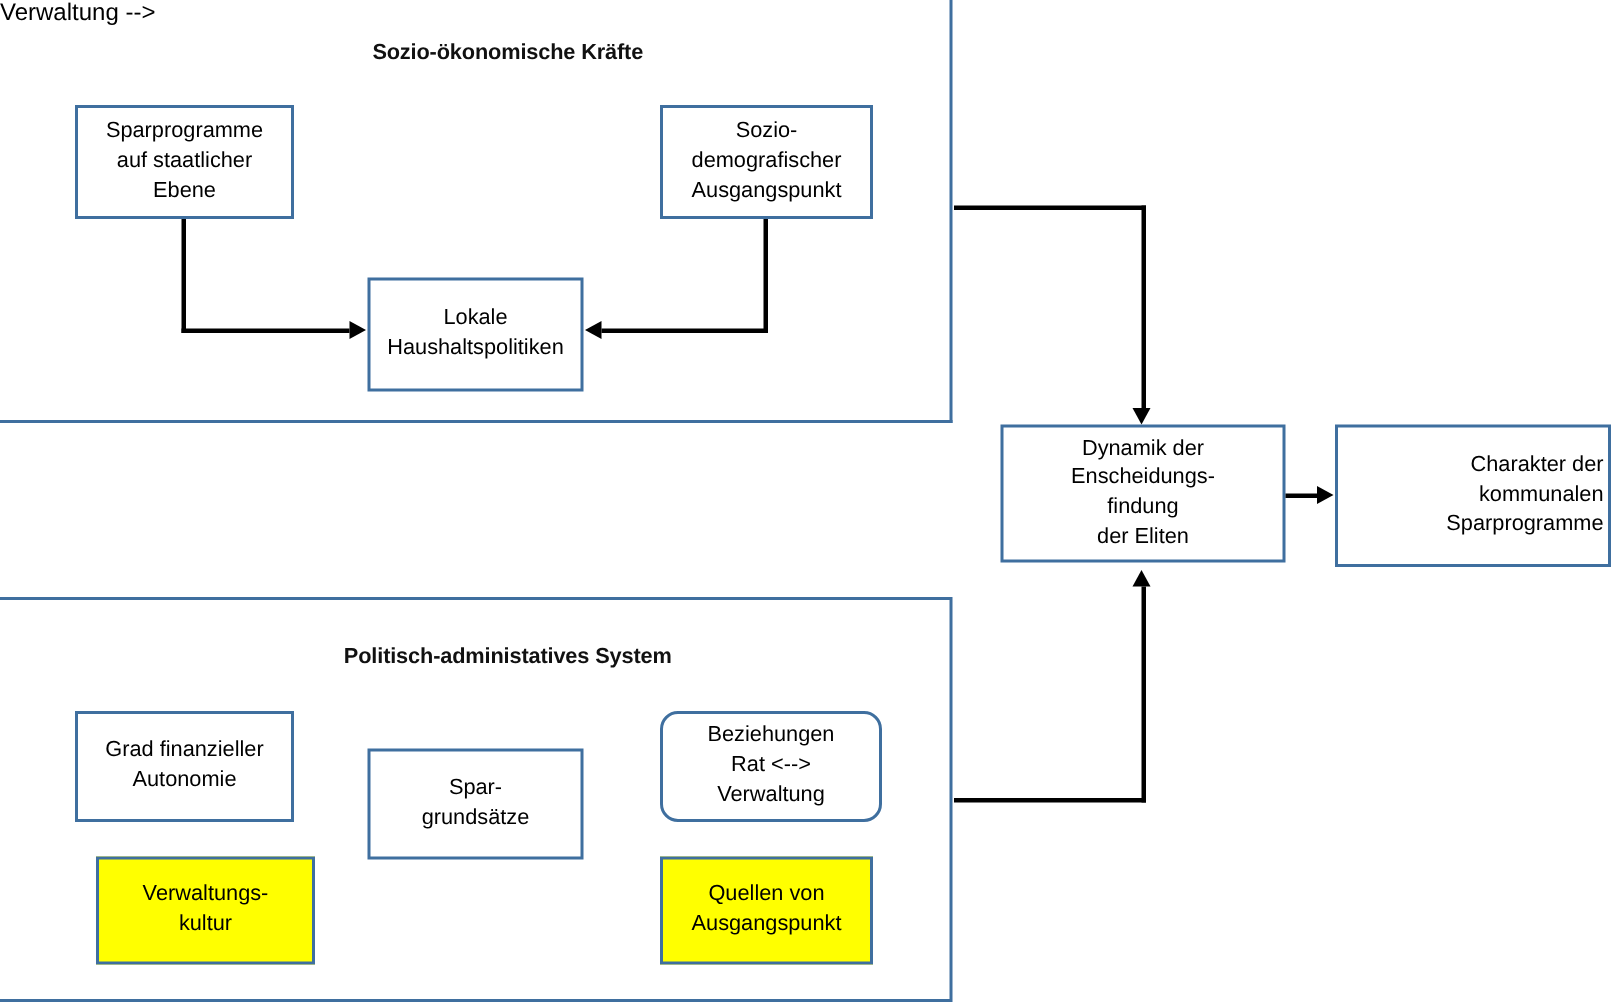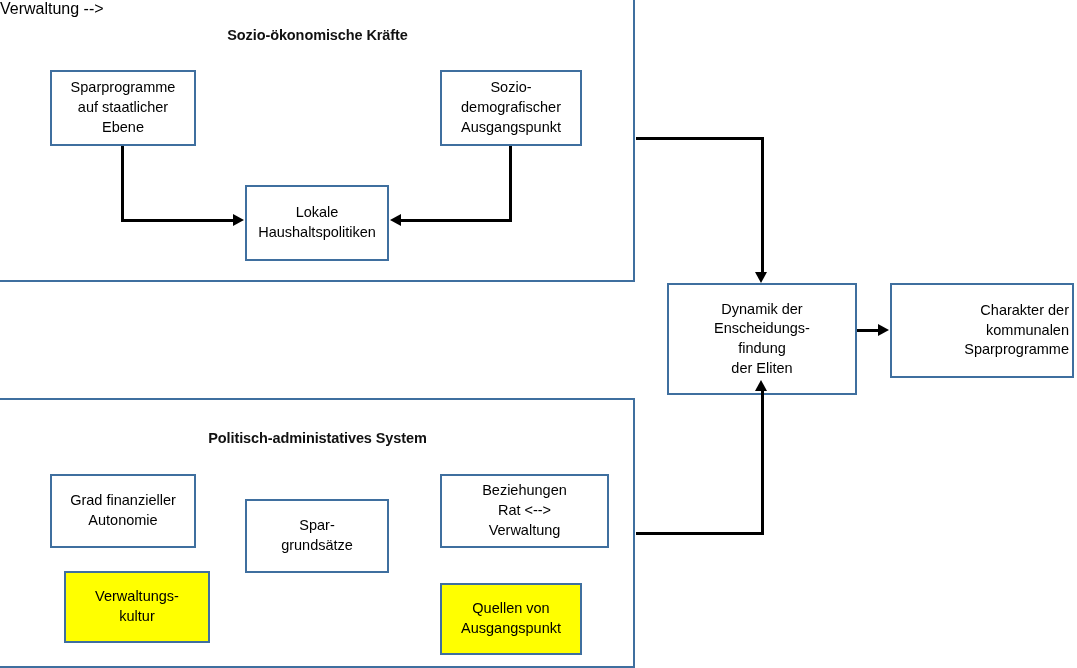--- a/index.html
+++ b/index.html
@@ -24,20 +24,21 @@
     background: transparent;
   }
   .group-title {
     position: absolute;
     font-size: 14.5px;
     font-weight: bold;
     color: #111111;
     text-align: center;
     white-space: nowrap;
     letter-spacing: -0.1px;
+    padding-left: 21px;
   }
 
   
   .node {
     position: absolute;
     box-sizing: border-box;
     border: 2px solid #3f6f9f;
     background: #ffffff;
     display: flex;
     align-items: center;
@@ -146,48 +147,48 @@
 
   
   <div class="node" style="left:245px; top:474px; width:144px; height:74px;margin-top:25px;">
     <span class="txt">
       <span>Spar-</span><br>
       <span>grundsätze</span>
     </span>
   </div>
 
    Verwaltung --&gt;
-  <div class="node" style="left:440px; top:474px; width:169px; height:74px;">
+  <div class="node" style="left:440px; top:474px; width:148px; height:74px;border-radius:12px;">
     <span class="txt">
       <span>Beziehungen</span><br>
       <span>Rat &lt;--&gt;</span><br>
       <span>Verwaltung</span>
     </span>
   </div>
 
   
   <div class="node yellow" style="left:64px; top:571px; width:146px; height:72px;">
     <span class="txt">
       <span>Verwaltungs-</span><br>
       <span>kultur</span>
     </span>
   </div>
 
   
-  <div class="node yellow" style="left:440px; top:571px; width:142px; height:72px;margin-top:12px;">
+  <div class="node yellow" style="left:440px; top:571px; width:142px; height:72px;">
     <span class="txt">
       <span>Quellen von</span><br>
       <span>Ausgangspunkt</span>
     </span>
   </div>
 
   
 
   
-  <div class="node" style="left:667px; top:283px; width:190px; height:112px;">
+  <div class="node" style="left:667px; top:283px; width:190px; height:92px;">
     <span class="txt">
       <span>Dynamik der</span><br>
       <span>Enscheidungs-</span><br>
       <span>findung</span><br>
       <span>der Eliten</span>
     </span>
   </div>
 
   
   <div class="node" style="left:890px; top:283px; width:184px; height:95px;text-align:right;">

